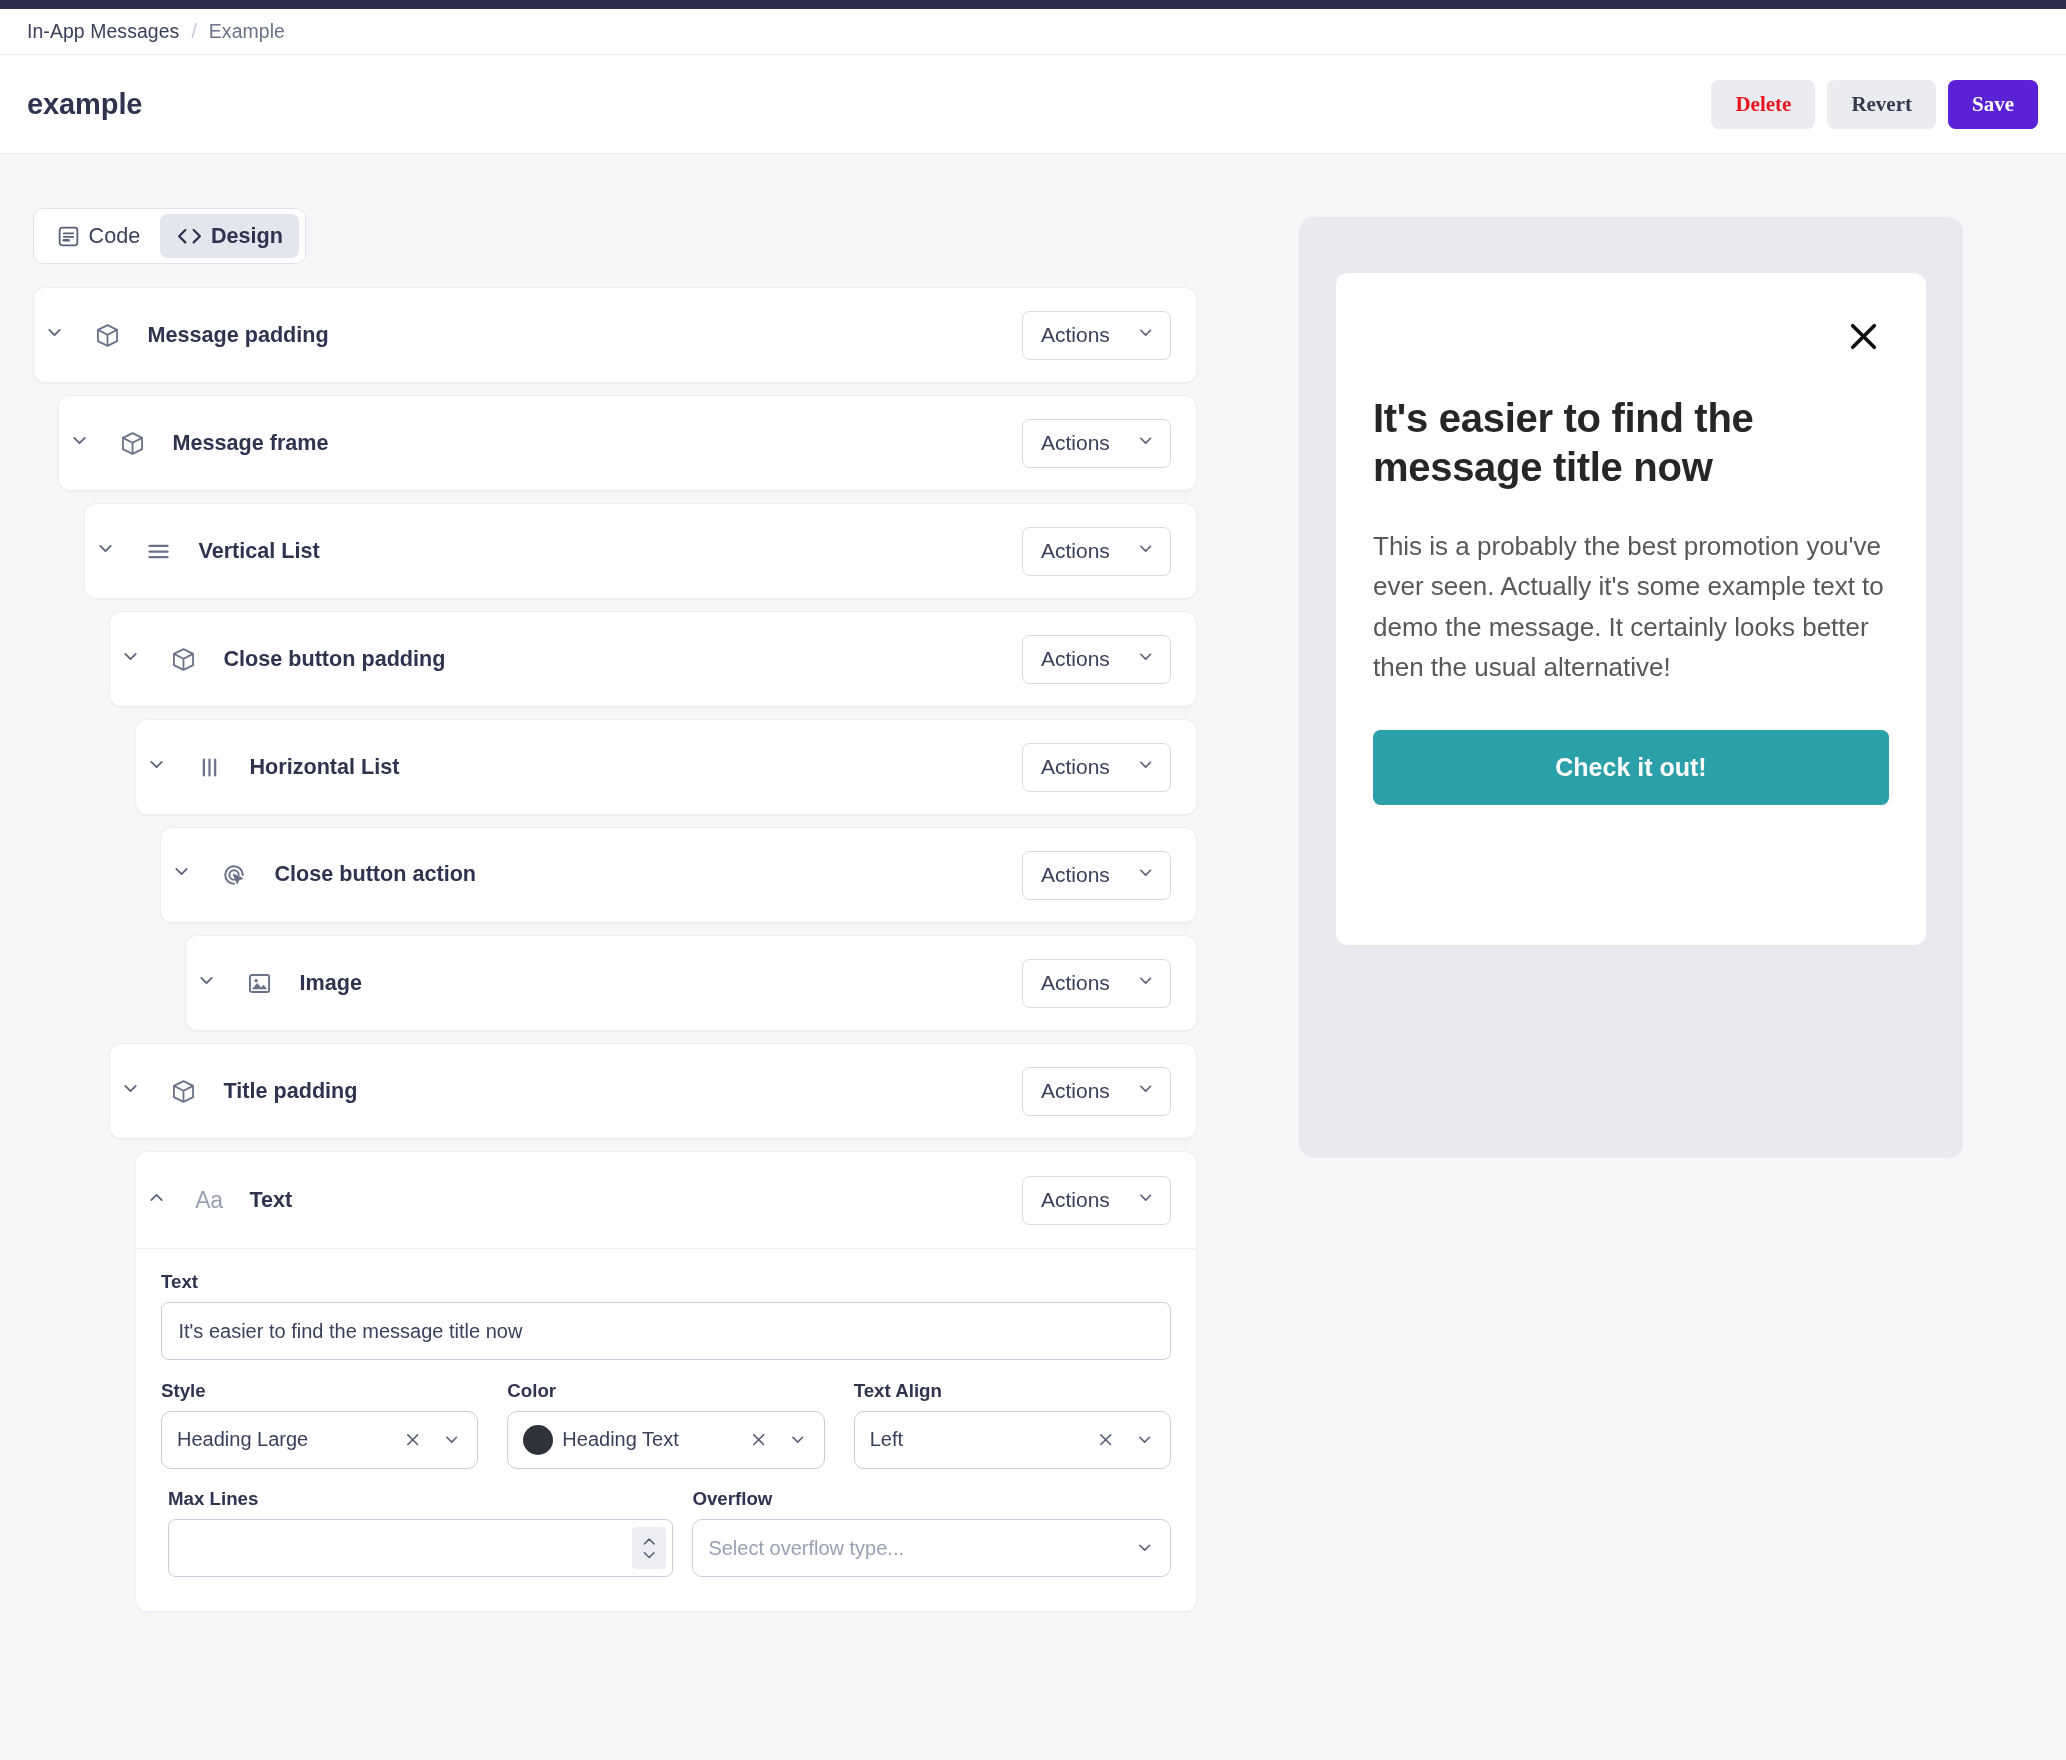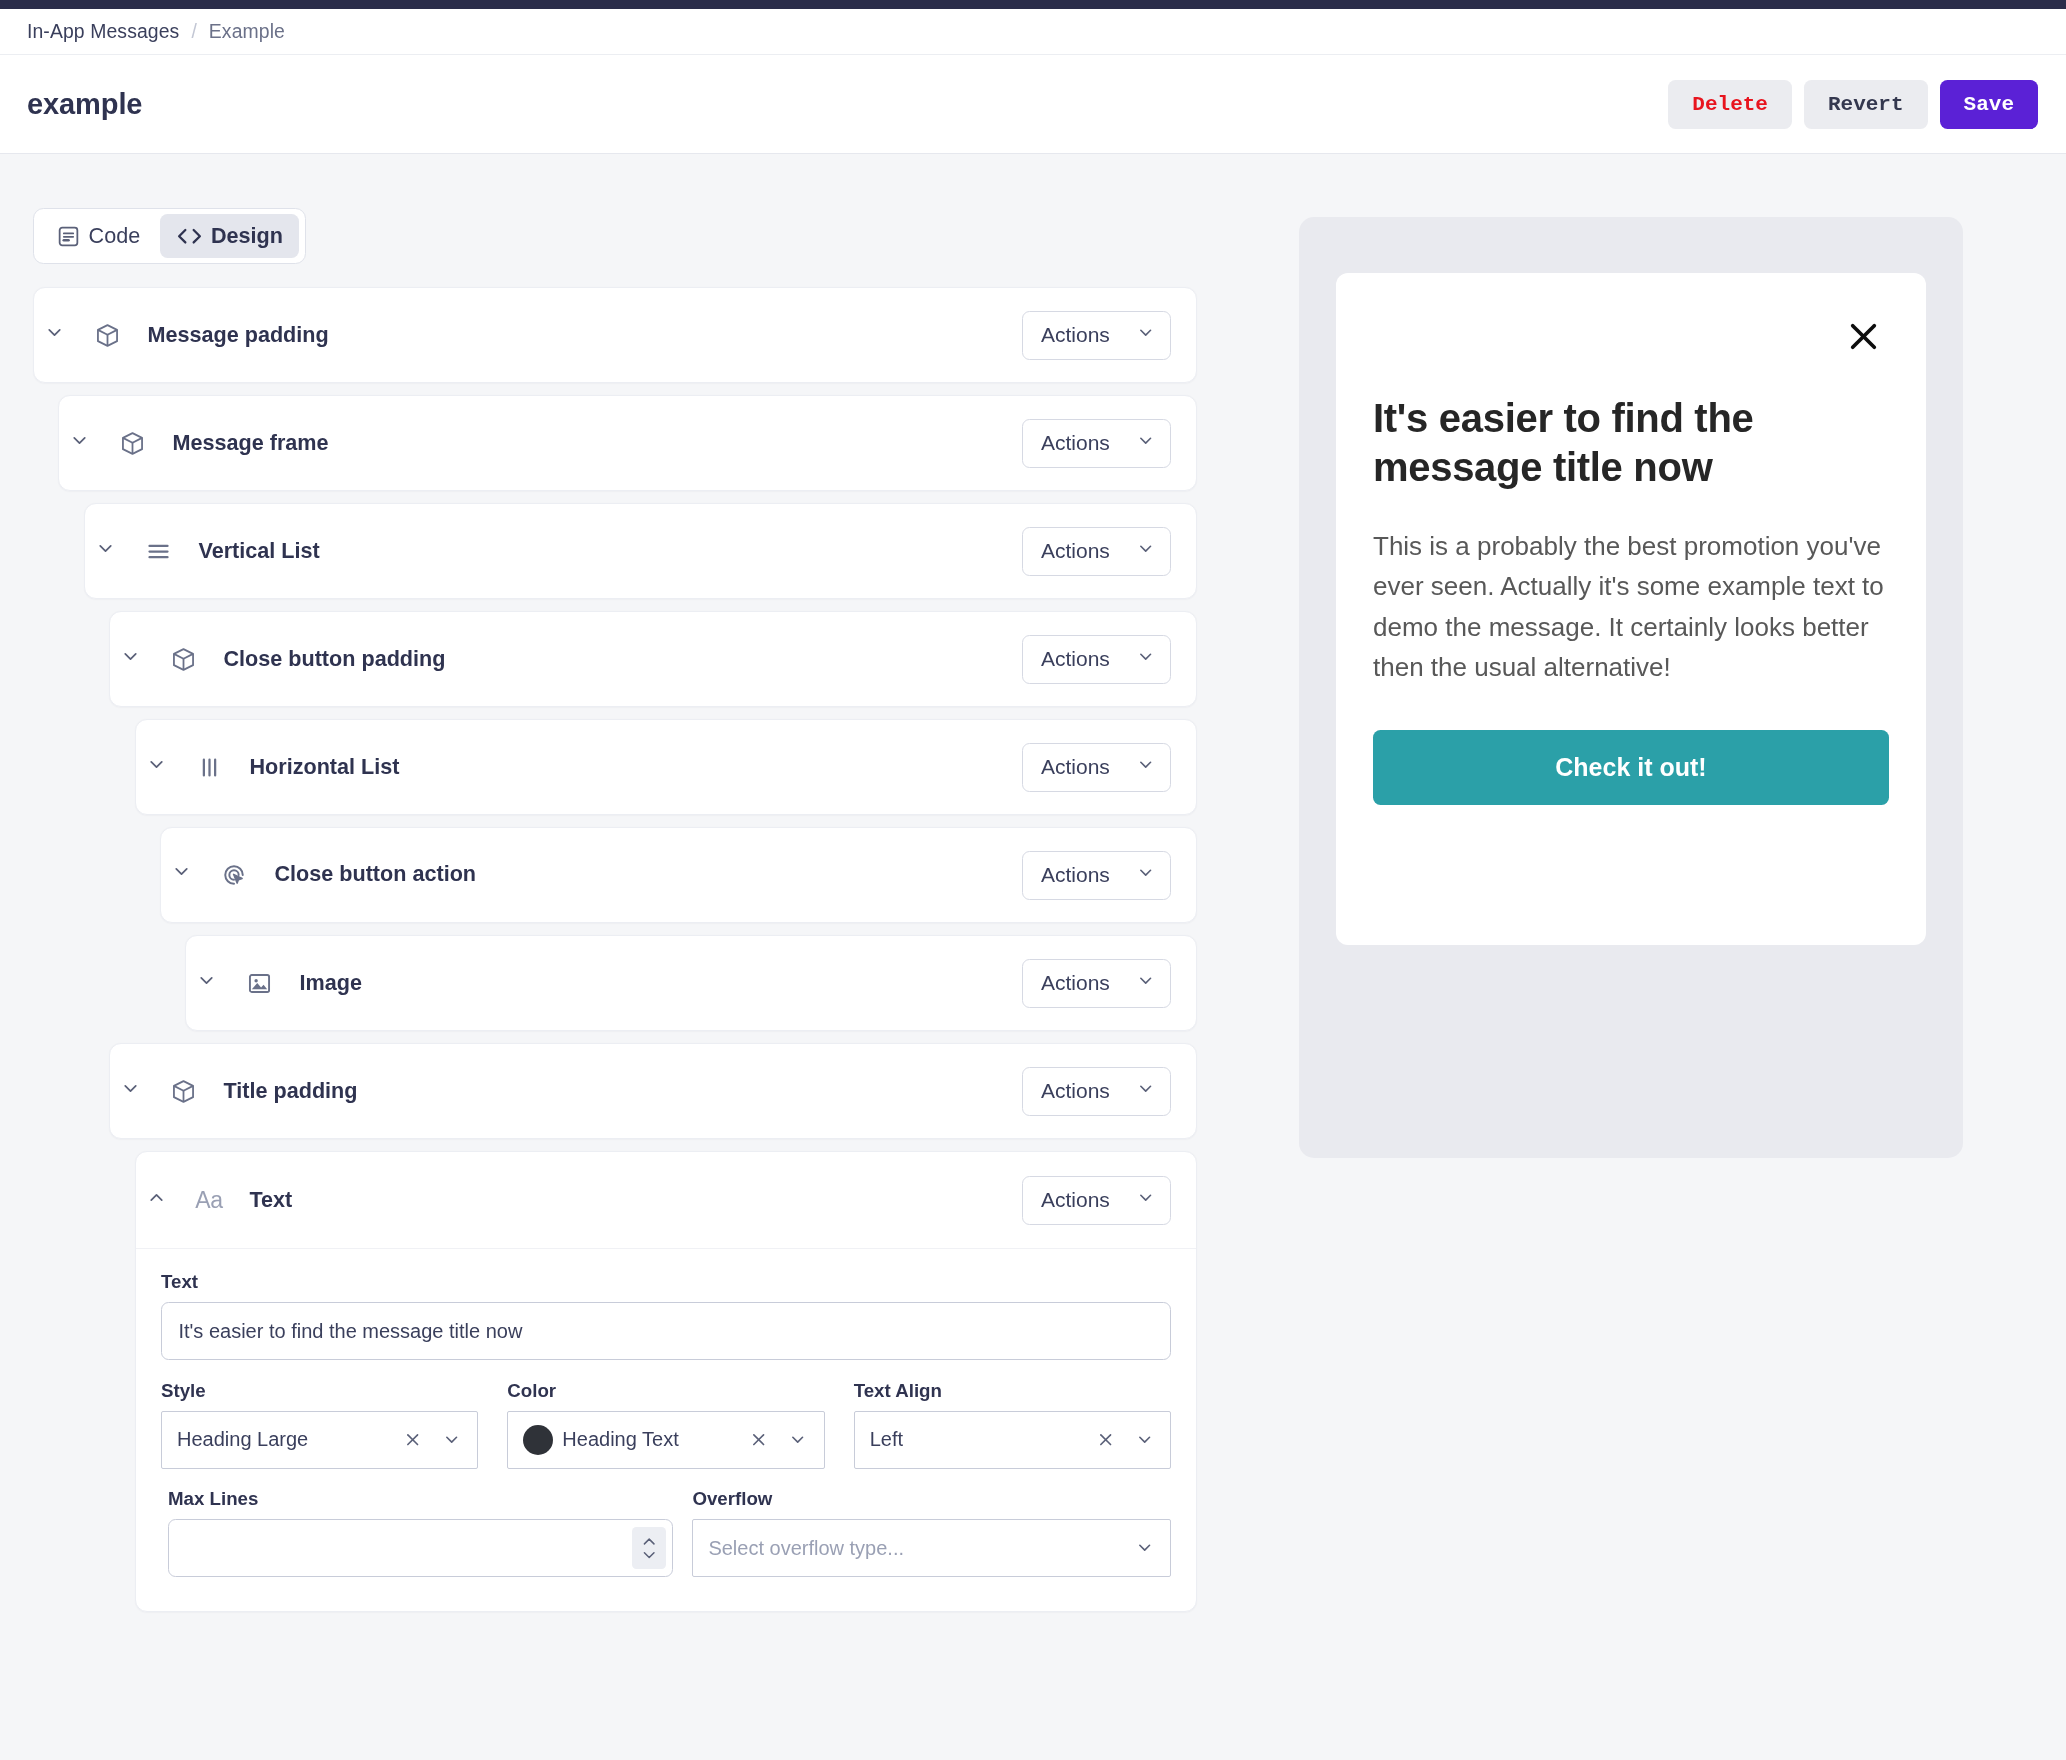--- a/index.html
+++ b/index.html
@@ -61,21 +61,21 @@
     height: 49px;
     padding: 0 24px;
     border-radius: 7.5px;
     font-size: 21px;
     font-weight: bold;
     display: flex;
     align-items: center;
     justify-content: center;
     border: none;
     cursor: pointer;
-    font-family: Liberation Mono, monospace;
+    font-family: Liberation Serif, serif;
   }
   .btn-delete { background: #ebecf0; color: #e8141e; }
   .btn-revert { background: #ebecf0; color: #34384f; }
   .btn-save   { background: #5b21d6; color: #ffffff; }
 
   
   .content {
     position: relative;
     height: calc(1760px - 9px - 46px - 99px);
     padding: 0;
@@ -236,21 +236,21 @@
   .text-input::placeholder { color: #9aa0b4; }
   .grid3 { display: flex; gap: 29px; }
   .grid3 > .field { flex: 1; margin-bottom: 19.4px; }
   .grid2 { display: flex; gap: 19.4px; }
   .grid2 > .field { margin-bottom: 0; }
   .grid2 > .field.half { width: 505px; flex: none; margin-left: 7px; }
 
   .select {
     height: 58px;
     border: 0.7px solid #c8ccd9;
-    border-radius: 2px;
+    border-radius: 10px;
     background: #ffffff;
     display: flex;
     align-items: center;
     padding: 0 10.5px 0 15px;
     gap: 9px;
     cursor: pointer;
   }
   .select-value {
     flex: 1;
     font-size: 20px;

